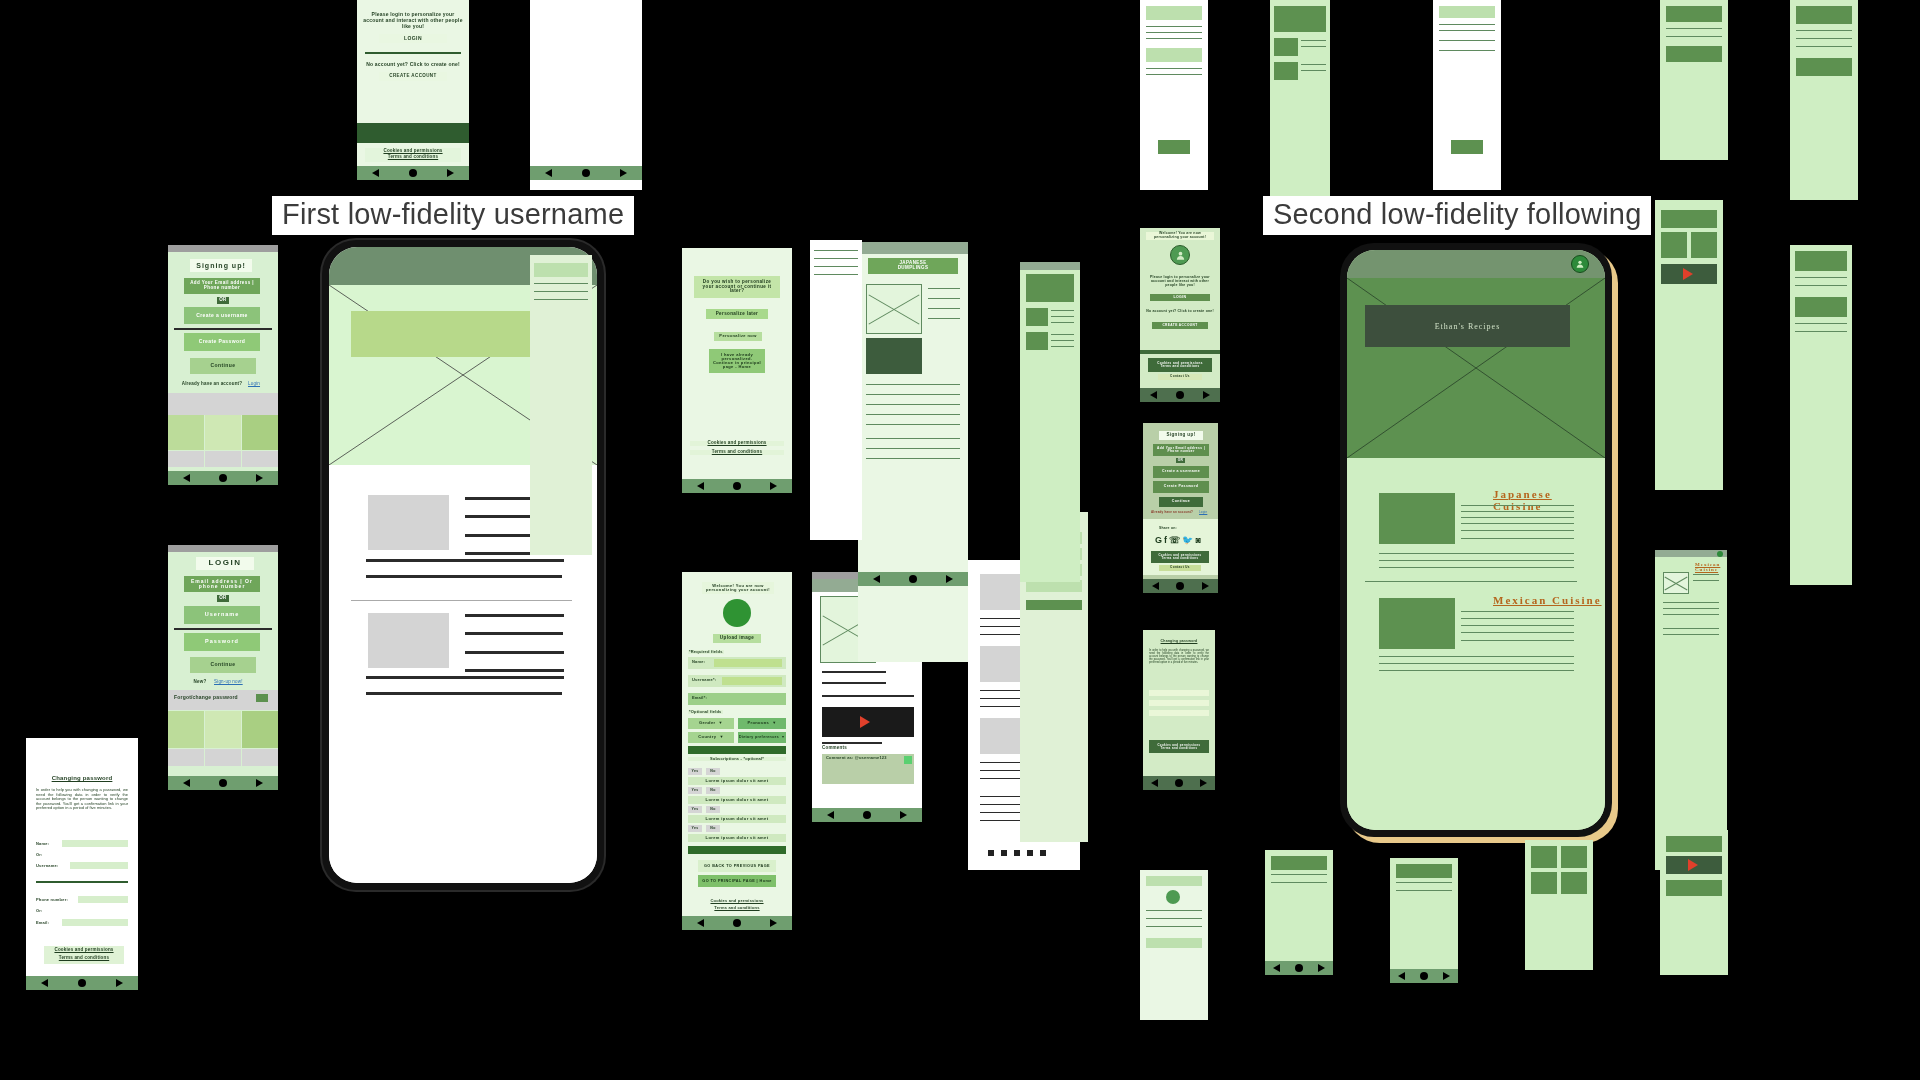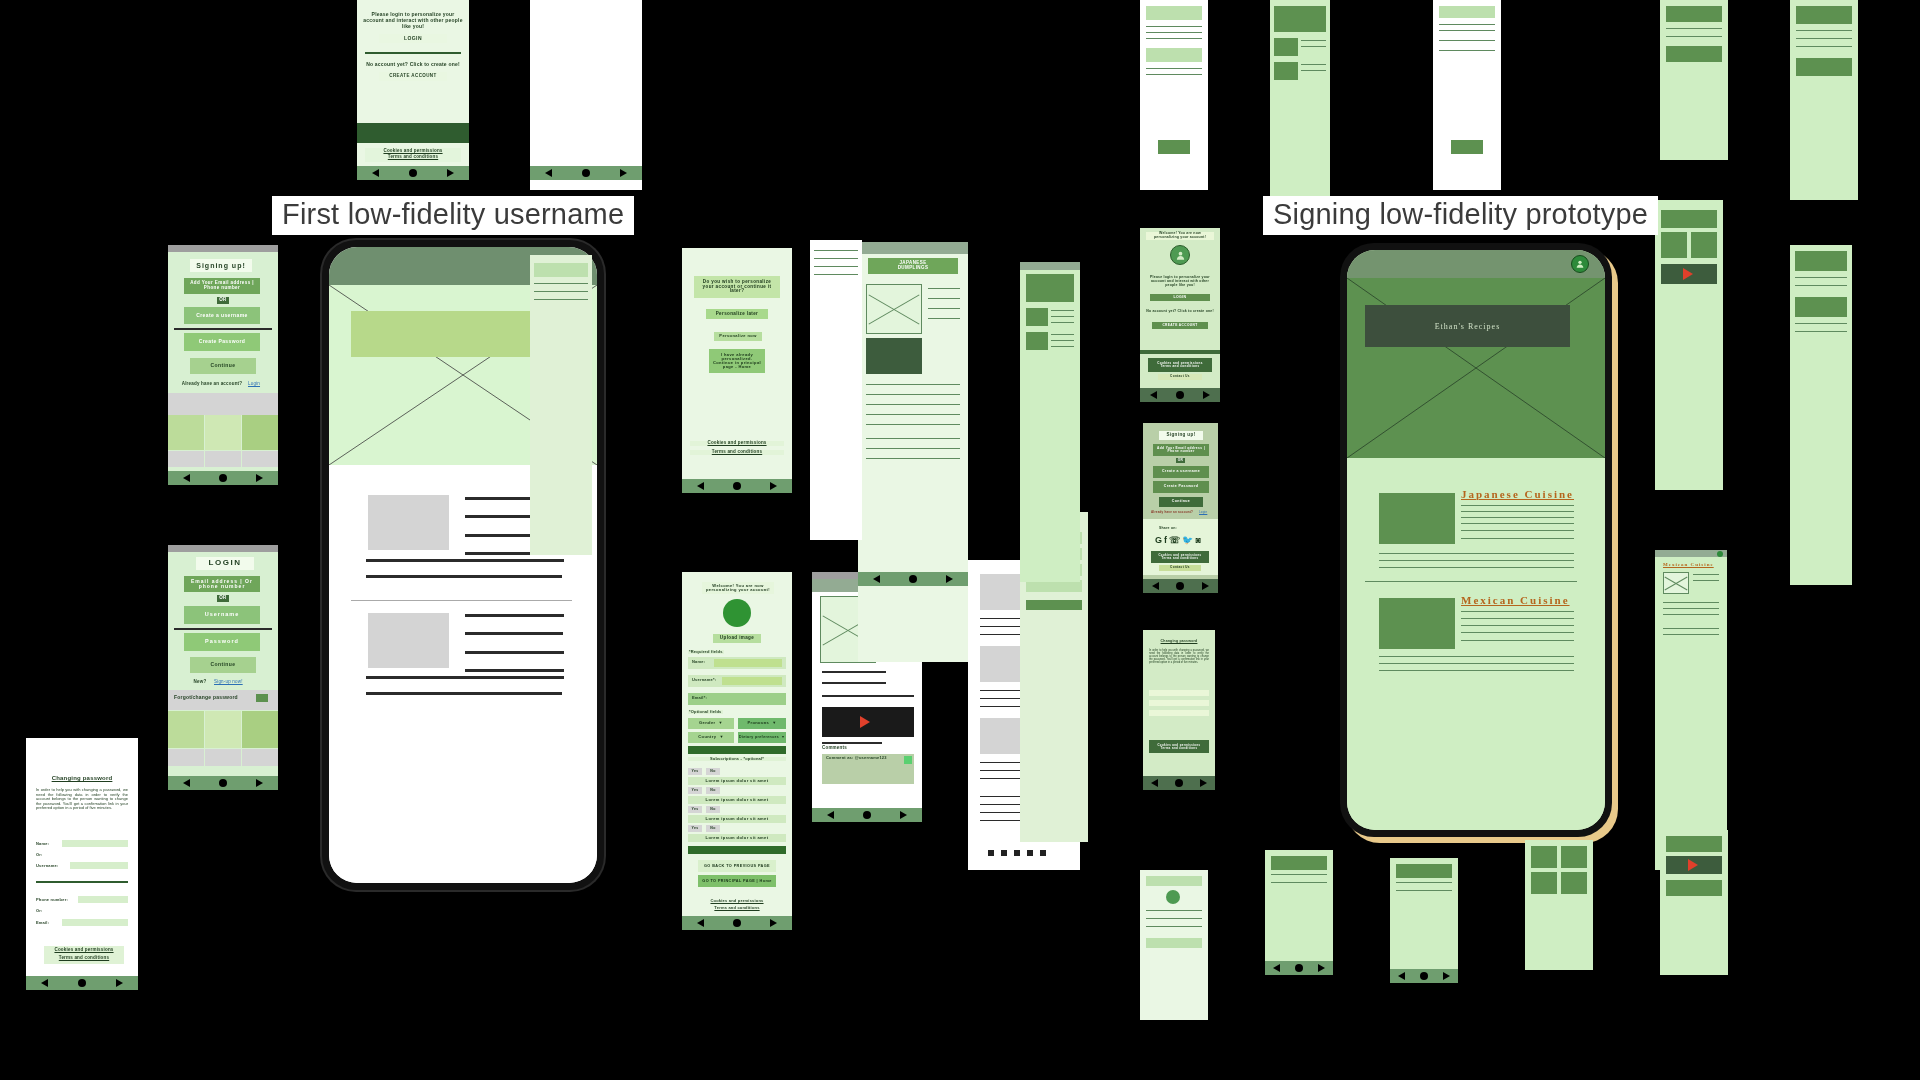--- a/index.html
+++ b/index.html
@@ -112,20 +112,21 @@
   .avatar-circle {
     position:absolute; border-radius:50%; background:#2f8f3f;
     display:flex; align-items:center; justify-content:center;
     color:#cfe9c6; font-size:11px;
   }
 
   .cuisine-title {
     position:absolute; color:#b5651d; font-weight:bold;
     text-decoration: underline; letter-spacing: 2px;
     font-family:"Liberation Serif", serif;
+    margin-left:32px;
   }
 
   .play-tri {
     position:absolute; width:0;height:0;
     border-top:12px solid transparent; border-bottom:12px solid transparent;
     border-left:20px solid #e0402b;
   }
   .play-tri.sm {
     border-top:6px solid transparent; border-bottom:6px solid transparent;
     border-left:10px solid #e0402b;
@@ -137,21 +138,21 @@
   .minitext { position:absolute; overflow:hidden; }
 
   .para { position:absolute; color:#1f3d1f; line-height:1.15; }
 </style>
 </head>
 <body>
 
 <div id="canvas">
 
   <div class="section-title" style="left:272px; top:196px;">First low-fidelity username</div>
-  <div class="section-title" style="left:1263px; top:196px;">Signing low-fidelity prototype</div>
+  <div class="section-title" style="left:1263px; top:196px;">Second low-fidelity following</div>
 
   <div class="screen pale" style="left:357px; top:0px; width:112px; height:180px;">
     <div class="para lbl c" style="left:6px; top:12px; width:100px; font-size:5px; font-weight:bold;">Please login to personalize your account and interact with other people like you!</div>
     <div class="btn pale" style="left:22px; top:34px; width:68px; height:9px; font-size:5px;">LOGIN</div>
     <div class="ln" style="left:8px; top:52px; width:96px; height:2px; background:#2f5c2f;"></div>
     <div class="para lbl c" style="left:4px; top:62px; width:104px; font-size:5px; font-weight:bold;">No account yet? Click to create one!</div>
     <div class="btn pale" style="left:22px; top:72px; width:68px; height:9px; font-size:4.5px;">CREATE ACCOUNT</div>
     <div class="box dgreen" style="left:0; top:123px; width:112px; height:20px; background:#2f5c2f;"></div>
     <div class="box pale" style="left:8px; top:148px; width:96px; height:14px;"></div>
     <div class="lbl c u" style="left:8px; top:149px; width:96px; font-size:4.5px; font-weight:bold;">Cookies and permissions</div>

